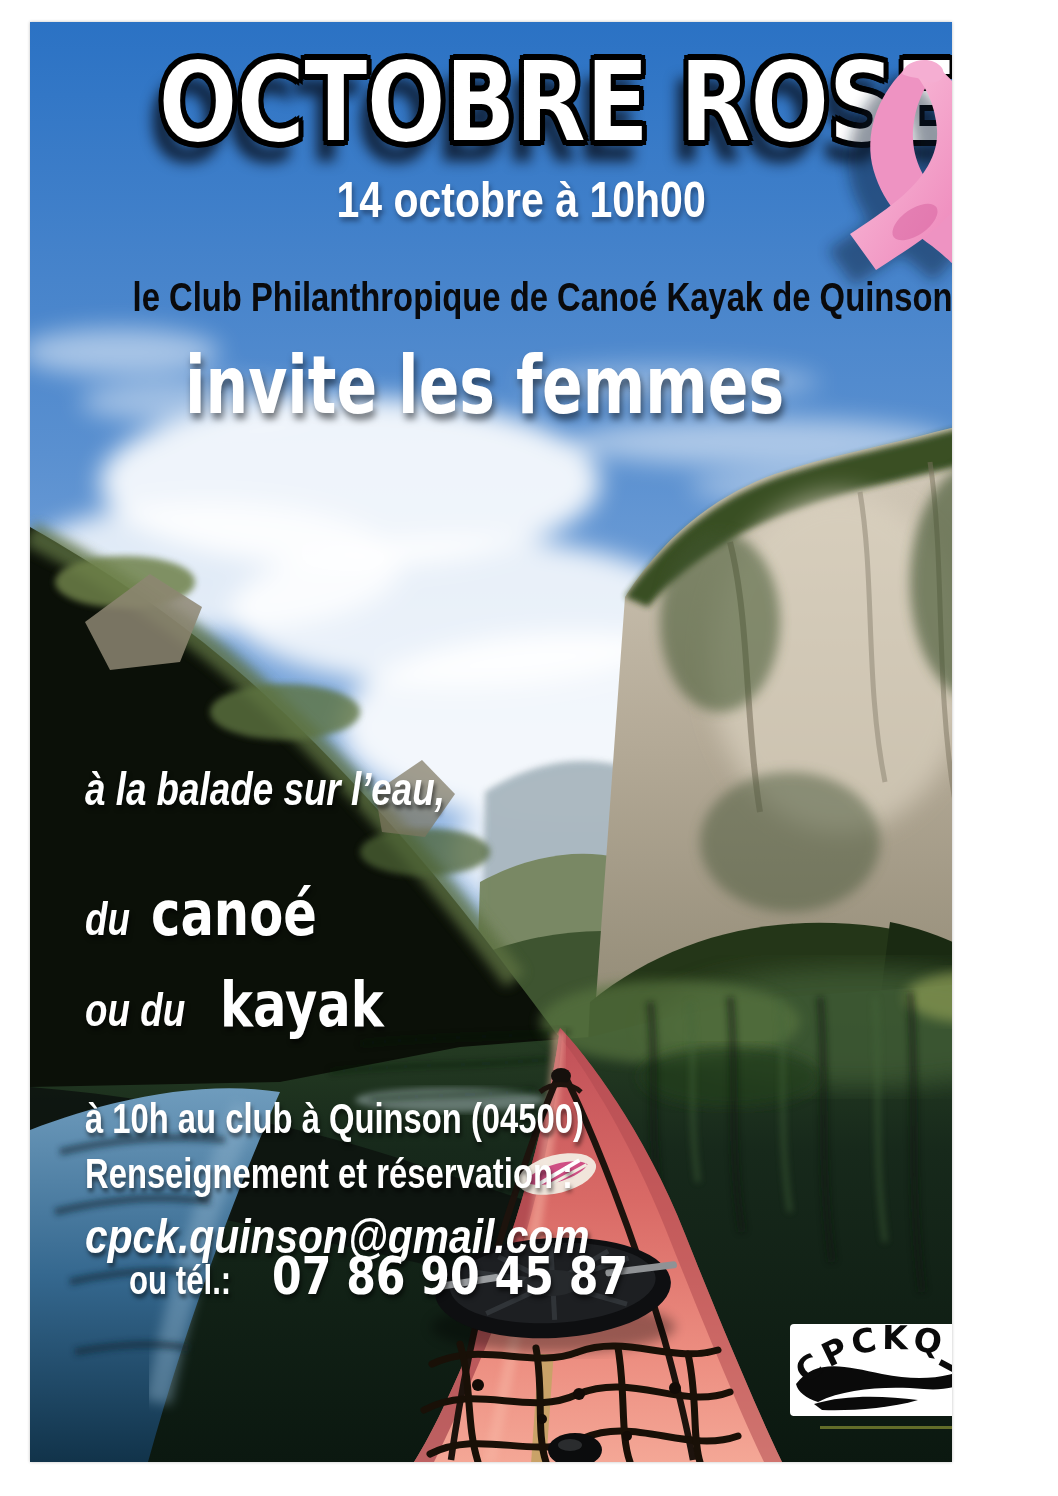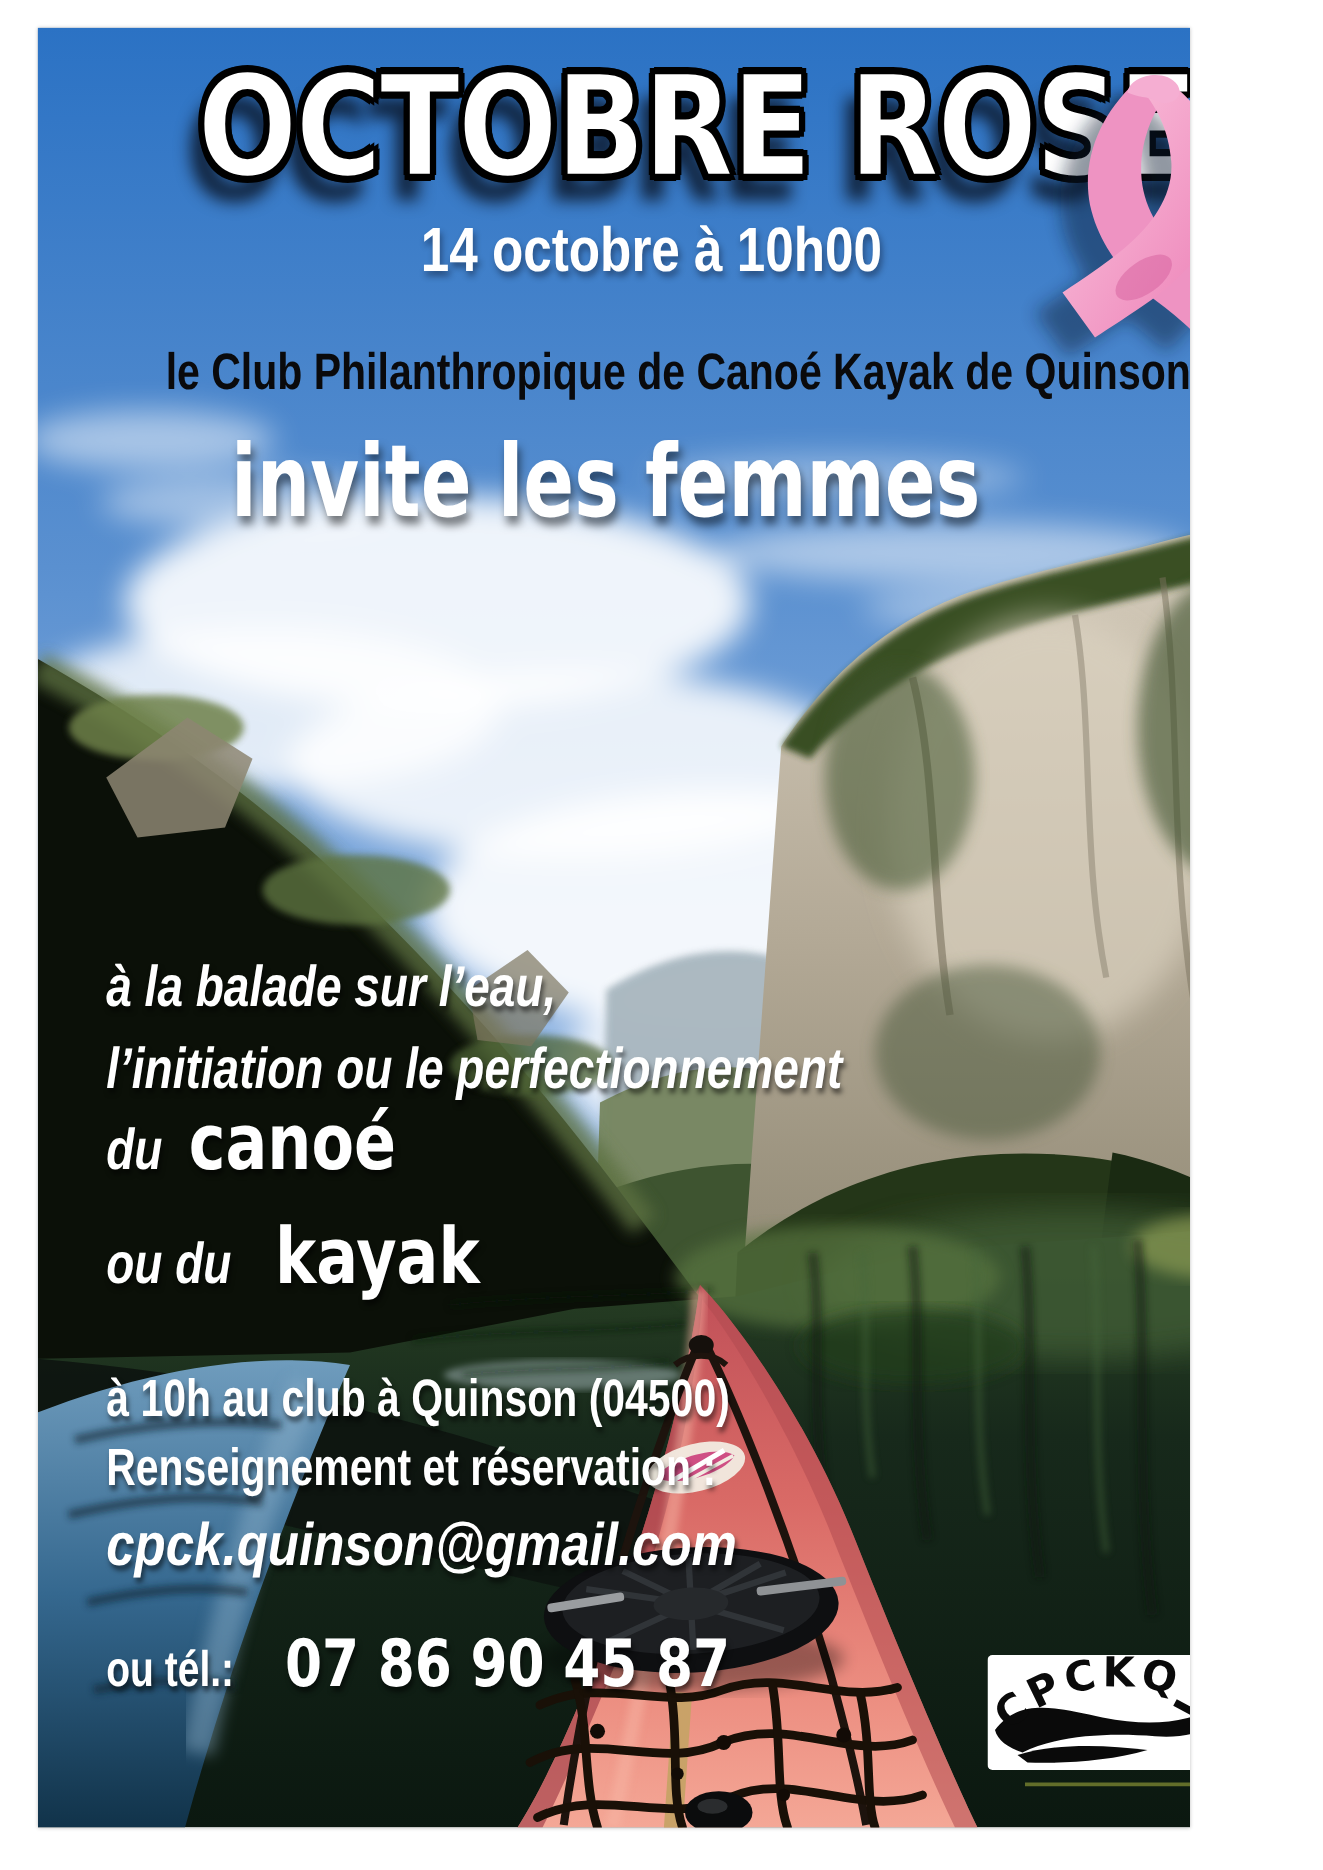--- a/index.html
+++ b/index.html
@@ -41,21 +41,21 @@
   .act .bw{font-family:"DejaVu Sans",sans-serif;font-weight:bold;font-size:62px;transform:scaleX(.8);
            margin-left:10px;vertical-align:baseline;}
   .act1{top:740px;} .act2{top:805px;} .act3{top:855px;} .act4{top:946px;}
 
   .info{color:#fff;text-shadow:2px 4px 5px rgba(0,0,0,.55);text-align:center;}
   .info .cd{font-weight:bold;font-size:42px;transform:scaleX(.78);}
   .info1{top:1073px;} .info2{top:1128px;text-decoration:underline;}
   .email{top:1171px;margin-top:16px;}
   .email span{font-style:italic;font-weight:bold;font-size:48px;color:#fff;transform:scaleX(.85);
     text-shadow:2px 4px 5px rgba(0,0,0,.55);}
-  .phone{top:1280px;color:#fff;text-shadow:2px 4px 5px rgba(0,0,0,.55);}
+  .phone{top:1224px;color:#fff;text-shadow:2px 4px 5px rgba(0,0,0,.55);margin-left:44px;}
   .phone .pp{font-weight:bold;font-size:40px;transform:scaleX(.78);margin-right:12px;}
   .phone .pn{font-family:"DejaVu Sans",sans-serif;font-weight:bold;font-size:52px;transform:scaleX(.82);}
 </style>
 </head>
 <body>
 
 <div class="page">
   <div class="photo">
 
     <svg class="scene" viewBox="0 0 990 1440" preserveAspectRatio="none">
@@ -237,23 +237,20 @@
     <div class="line pcenter club">
       <span>le Club Philanthropique de Canoé Kayak de Quinson</span>
     </div>
     <div class="line pcenter invite" style="text-align:left;left:55px;right:auto;">
       <span>invite les femmes</span>
     </div>
 
     <div class="line pleft act act1">
       <span class="it">à la balade sur l’eau,</span>
     </div>
-    <div class="line pleft act act2">
-      <span class="it">l’initiation ou le perfectionnement</span>
-    </div>
     <div class="line pleft act act3">
       <span class="it">du</span><span class="bw">canoé</span>
     </div>
     <div class="line pleft act act4">
       <span class="it">ou du</span><span class="bw">kayak</span>
     </div>
 
     <div class="line pleft info info1">
       <span class="cd">à 10h au club à Quinson (04500)</span>
     </div>

